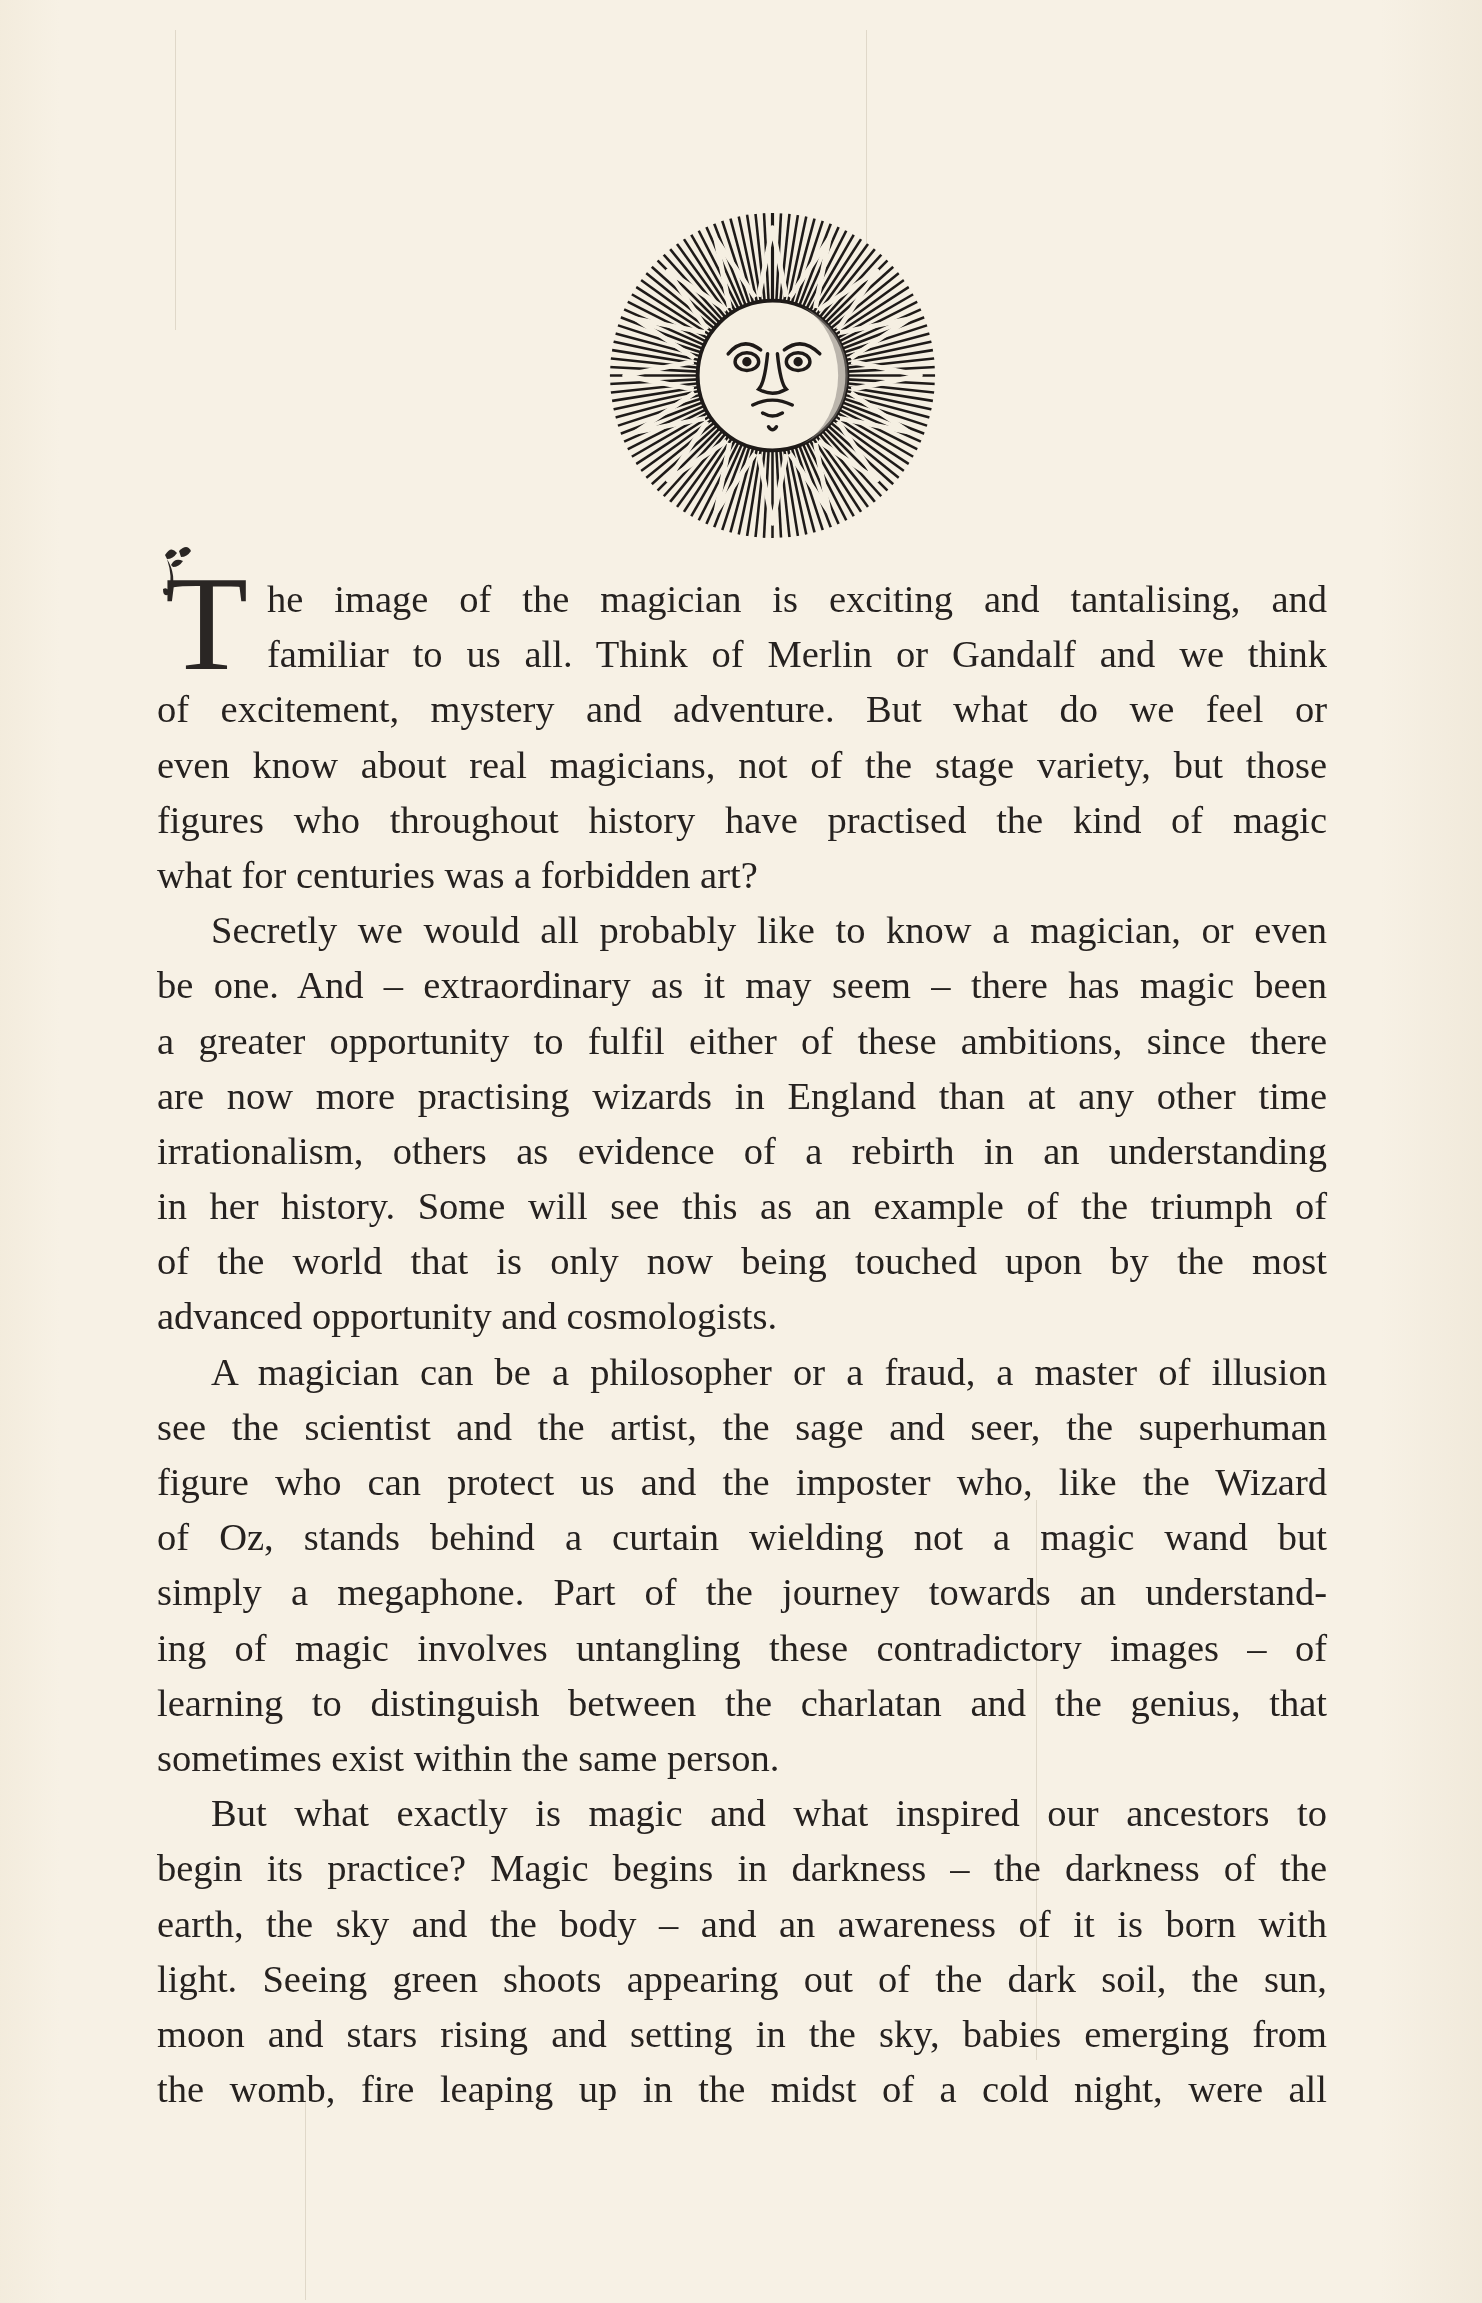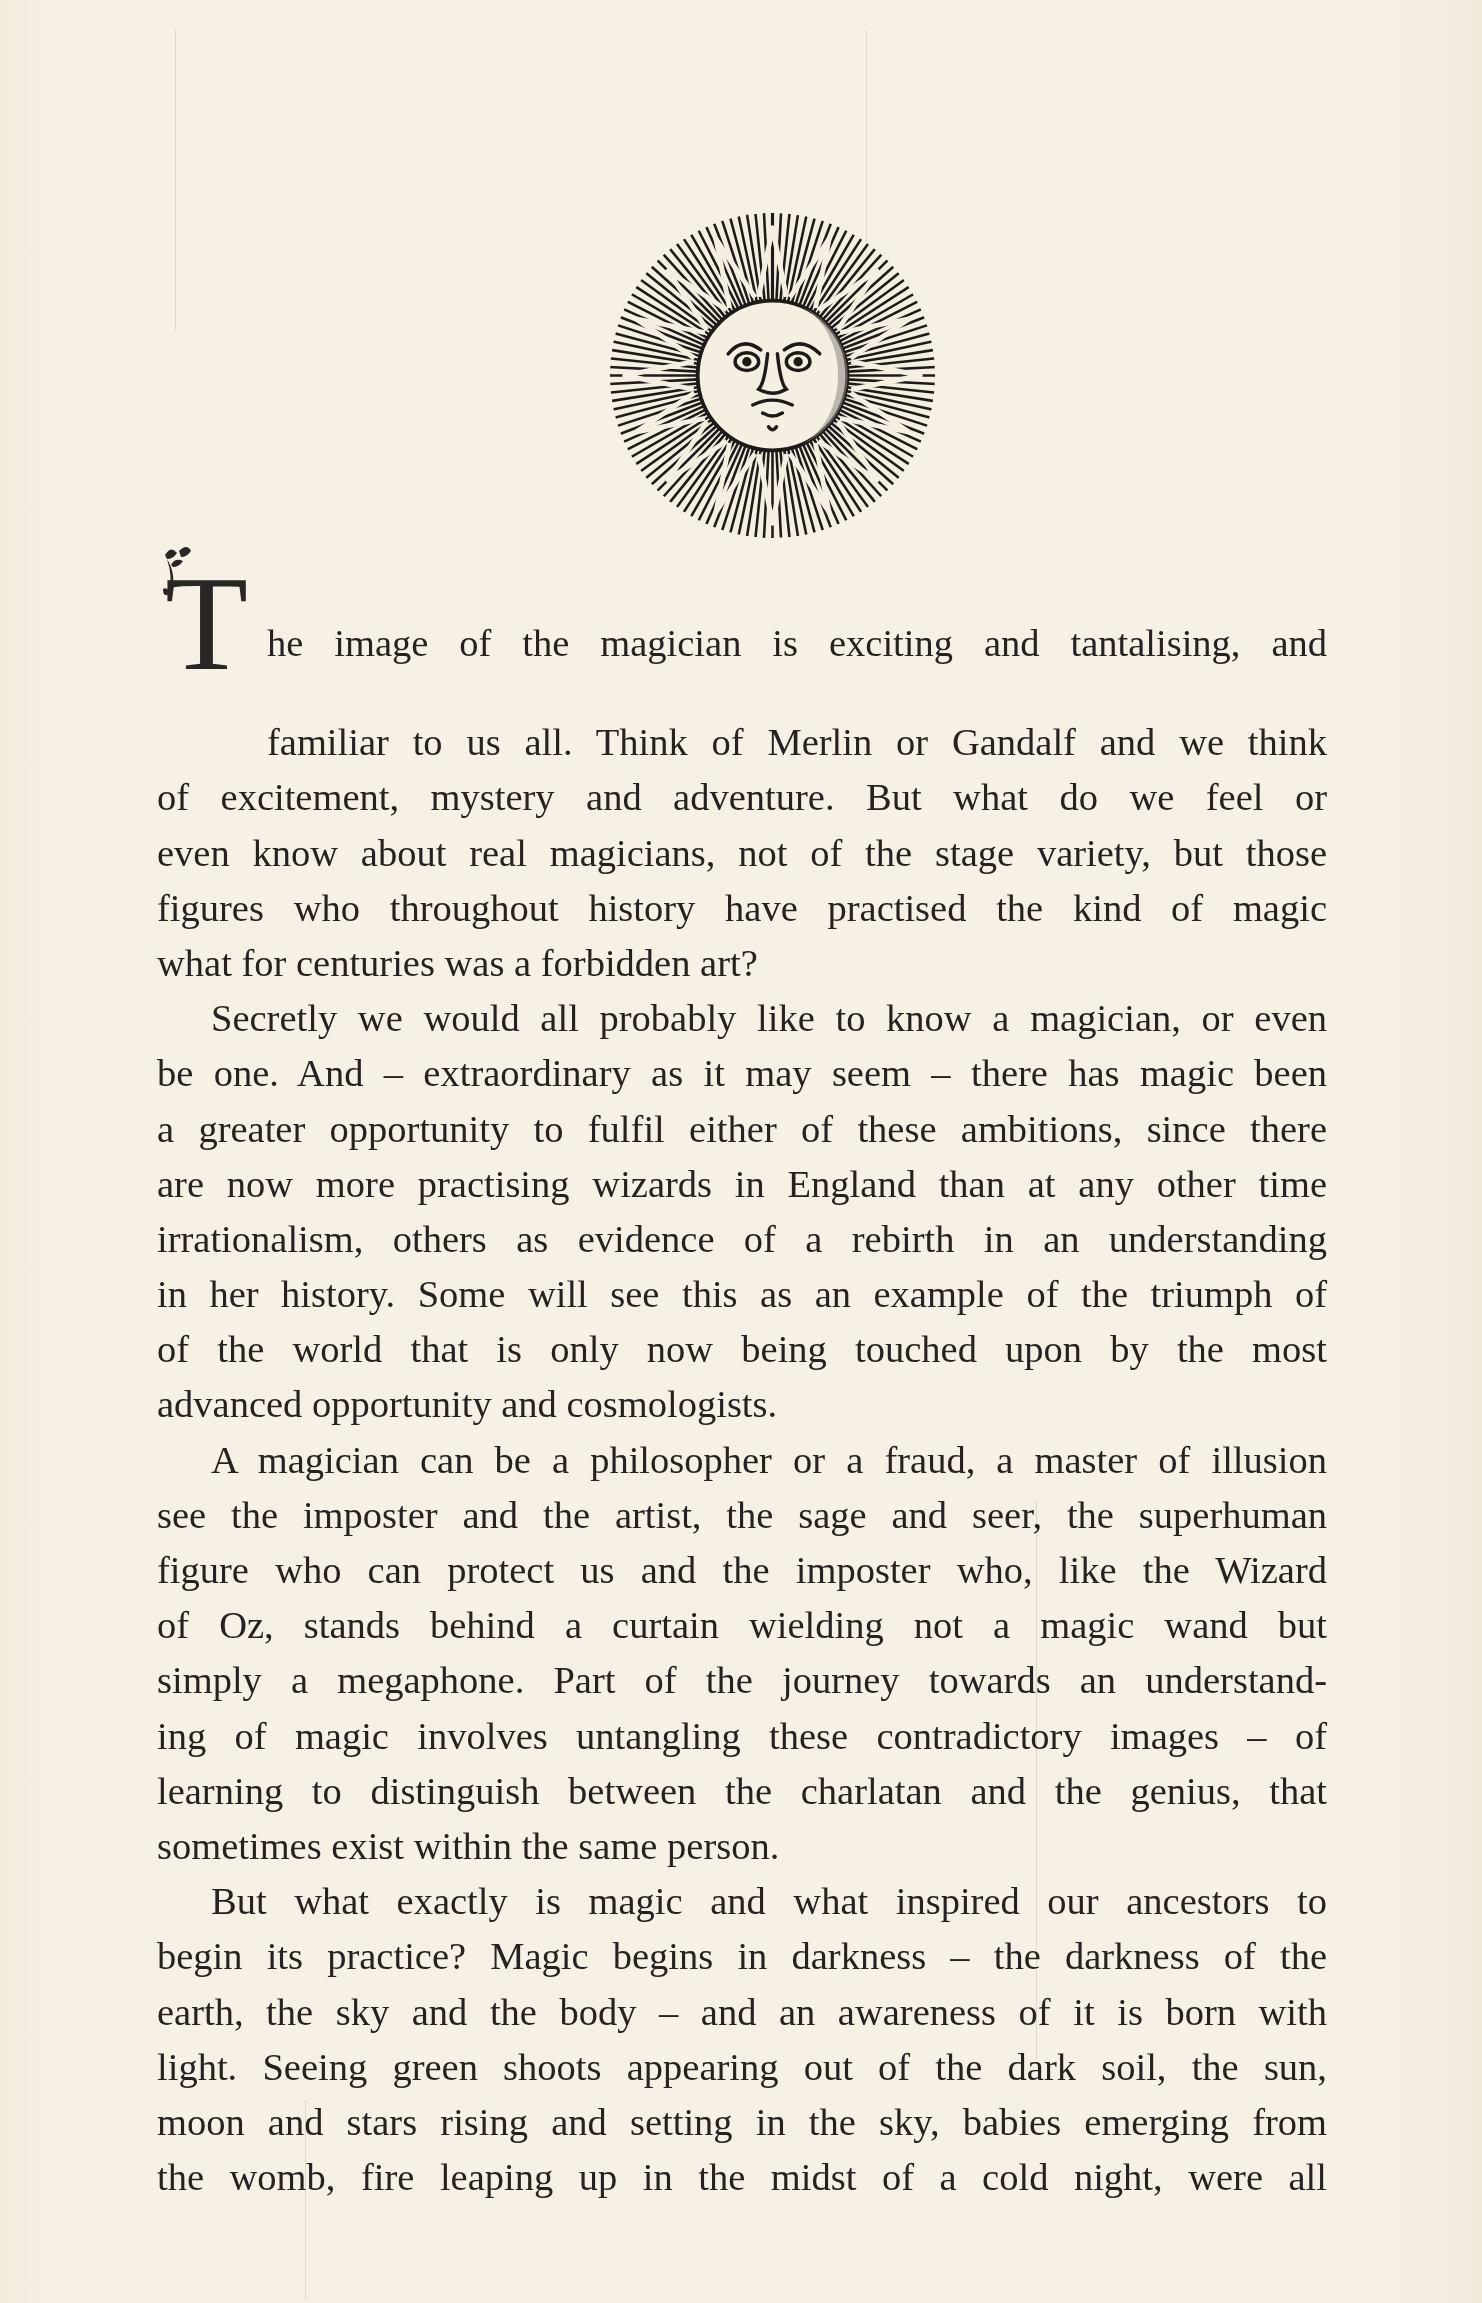--- a/index.html
+++ b/index.html
@@ -21,21 +21,21 @@
     position:absolute; left:605px; top:208px; width:335px; height:335px;
   }
   .text-block {
     position:absolute; left:157px; top:572px; width:1170px;
     font-size:38.5px; line-height:55.2px;
     text-align:justify;
   }
   .line { display:block; white-space:nowrap; text-align-last:justify; text-align:justify; height:55.2px; }
   .line.last { text-align-last:left; }
   .line.indent { padding-left:54px; }
-  .first-lines .line { padding-left:110px;margin-top:44px; }
+  .first-lines .line { padding-left:110px; }
   .dropcap {
     position:absolute; left:157px; top:545px; width:110px; height:140px;
   }
   .dropcap-letter {
     position:absolute; left:8px; top:18px;
     font-size:136px; line-height:120px; color:#2a2624;
     font-family:"Liberation Serif", serif;
   }
   .leaf { position:absolute; left:0; top:0; }
 </style>
@@ -249,21 +249,21 @@
     <span class="line">be one. And – extraordinary as it may seem – there has magic been</span>
     <span class="line">a greater opportunity to fulfil either of these ambitions, since there</span>
     <span class="line">are now more practising wizards in England than at any other time</span>
     <span class="line">irrationalism, others as evidence of a rebirth in an understanding</span>
     <span class="line">in her history. Some will see this as an example of the triumph of</span>
     <span class="line">of the world that is only now being touched upon by the most</span>
     <span class="line last">advanced opportunity and cosmologists.</span>
   </div>
   <div>
     <span class="line indent">A magician can be a philosopher or a fraud, a master of illusion</span>
-    <span class="line">see the imposter and the artist, the sage and seer, the superhuman</span>
+    <span class="line">see the scientist and the artist, the sage and seer, the superhuman</span>
     <span class="line">figure who can protect us and the imposter who, like the Wizard</span>
     <span class="line">of Oz, stands behind a curtain wielding not a magic wand but</span>
     <span class="line">simply a megaphone. Part of the journey towards an understand-</span>
     <span class="line">ing of magic involves untangling these contradictory images – of</span>
     <span class="line">learning to distinguish between the charlatan and the genius, that</span>
     <span class="line last">sometimes exist within the same person.</span>
   </div>
   <div>
     <span class="line indent">But what exactly is magic and what inspired our ancestors to</span>
     <span class="line">begin its practice? Magic begins in darkness – the darkness of the</span>

